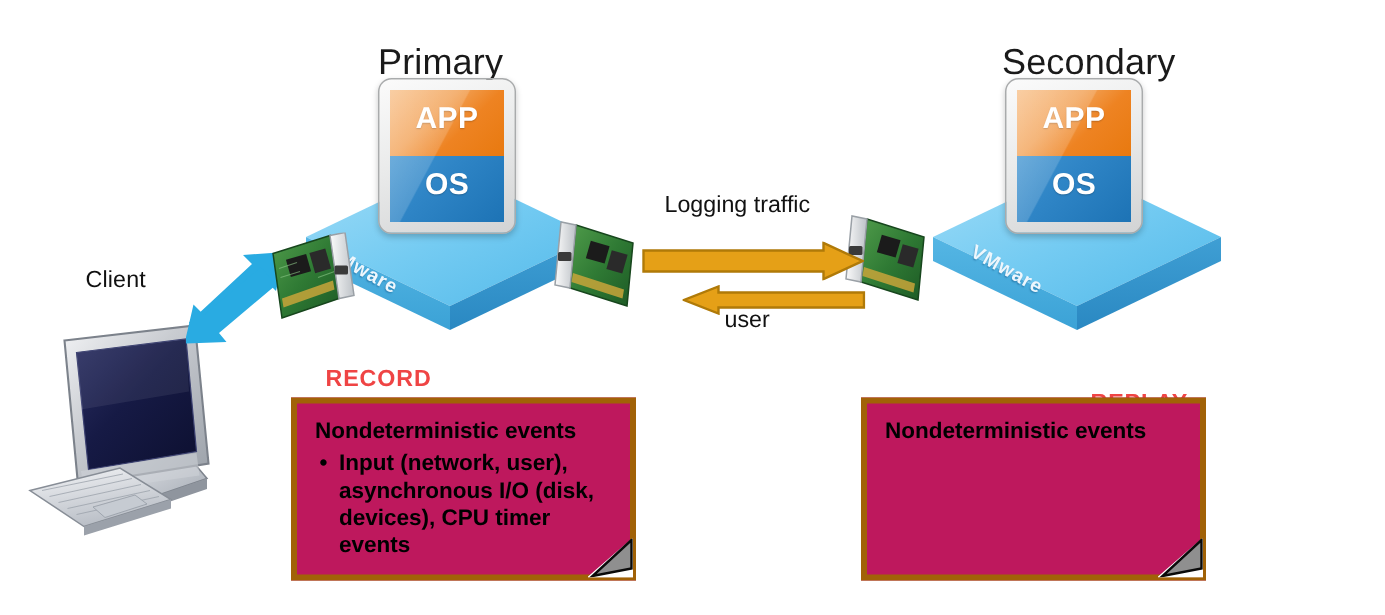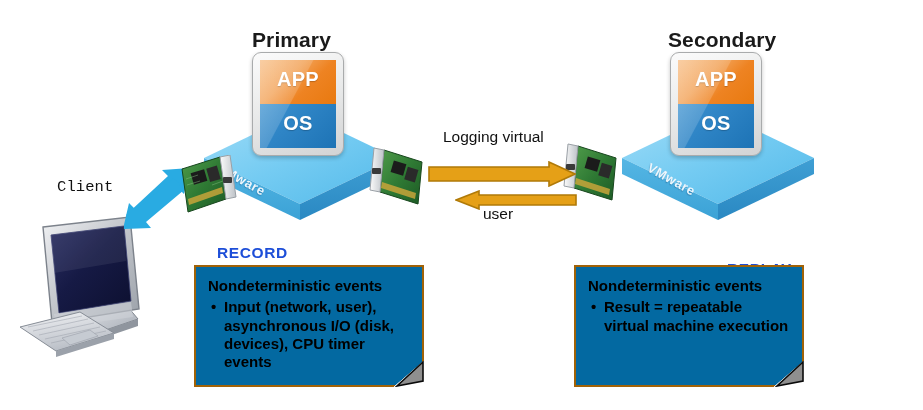--- a/index.html
+++ b/index.html
@@ -1,20 +1,20 @@
 <!DOCTYPE html>
 <html><head>
 <meta charset="utf-8">
 <style>
   html,body{margin:0;padding:0;background:#ffffff;}
   body{width:923px;height:410px;position:relative;overflow:hidden;
        font-family:"Liberation Sans","DejaVu Sans",sans-serif;color:#000;}
   .abs{position:absolute;}
-  .ttl{font-size:21px;font-weight:700;color:#1a1a1a;white-space:nowrap;letter-spacing:.1px;}
-  .caps{font-size:15.5px;font-weight:700;color:#1d4ed8;letter-spacing:.6px;white-space:nowrap;}
+  .ttl{font-size:24px;font-weight:400;color:#1a1a1a;white-space:nowrap;letter-spacing:.1px;}
+  .caps{font-size:15.5px;font-weight:700;color:#ef4444;letter-spacing:.6px;white-space:nowrap;}
   .lbl{font-size:15.5px;font-weight:400;color:#111;white-space:nowrap;}
 
   
   .vm{position:absolute;width:200px;height:170px;}
   .vm .plat{position:absolute;left:0;top:58px;width:200px;height:112px;}
   .vm .tile{position:absolute;left:52px;top:0;width:92px;height:104px;
             border-radius:9px;background:linear-gradient(160deg,#fbfbfb 0%,#e9eaea 48%,#d2d3d4 100%);
             border:1px solid #a9abac;box-shadow:0 2px 4px rgba(0,0,0,.22);
             padding:7px;box-sizing:border-box;}
   .vm .appos{width:100%;height:100%;position:relative;overflow:hidden;}
@@ -32,32 +32,32 @@
         letter-spacing:.6px;text-shadow:0 1px 1px rgba(0,60,110,.35);
         transform:rotate(29deg);transform-origin:0 0;pointer-events:none;}
 
   
   .nic{position:absolute;width:62px;height:62px;}
 
   
   .arrw{position:absolute;}
 
   
-  .note{position:absolute;background:#0369a1;border:2px solid #a16207;box-sizing:border-box;}
+  .note{position:absolute;background:#be185d;border:4px solid #a16207;box-sizing:border-box;}
   .note .inner{padding:10px 12px 6px 12px;}
   .note .hd{font-size:15px;font-weight:700;line-height:1.22;color:#000;}
   .note ul{margin:3px 0 0 0;padding:0 0 0 16px;list-style:none;font-weight:bold;}
   .note li{font-size:15px;line-height:1.22;color:#000;position:relative;margin-top:2px;}
   .note li:before{content:"\2022";position:absolute;left:-13px;top:0;font-size:15px;}
   .fold{position:absolute;right:-2px;bottom:-2px;width:30px;height:26px;overflow:hidden;}
 </style>
 </head>
 <body>
 
-<div class="abs lbl ttl" style="left:57px;top:178px;font-family:Liberation Mono, monospace;">Client</div>
+<div class="abs lbl ttl" style="left:57px;top:178px;">Client</div>
 
 <div class="abs" style="left:18px;top:215px;width:150px;height:145px;">
   <svg width="150" height="145" viewBox="0 0 150 145">
     <defs>
       <linearGradient id="scr" x1="0" y1="0" x2="1" y2="1">
         <stop offset="0" stop-color="#2b2f63"></stop>
           <stop offset="0.45" stop-color="#161a45"></stop>
         <stop offset="1" stop-color="#0d1030"></stop>
       </linearGradient>
       <linearGradient id="bez" x1="0" y1="0" x2="1" y2="1">
@@ -210,21 +210,21 @@
   <svg width="62" height="62" viewBox="0 0 62 62">
     <path d="M18 4 L56 16 L52 58 L14 46 Z" fill="url(#pcb)" stroke="#17461d" stroke-width="1"></path>
     <rect x="26" y="16" width="13" height="12" fill="#1b1b1b" transform="rotate(16 32 22)"></rect>
     <rect x="40" y="22" width="11" height="13" fill="#2a2a2a" transform="rotate(16 45 28)"></rect>
     <path d="M16 36 L50 47 L49 53 L15 42 Z" fill="#c8a43a" opacity="0.85"></path>
     <path d="M18 4 L8 2 L4 44 L14 46 Z" fill="url(#brk)" stroke="#9aa0a6" stroke-width="1"></path>
     <rect x="6" y="22" width="9" height="6" rx="1" fill="#3a3a3a"></rect>
   </svg>
 </div>
 
-<div class="abs lbl" style="left:443px;top:128px;">Logging virtual</div>
+<div class="abs lbl" style="left:443px;top:128px;">Logging traffic</div>
 
 <div class="abs arrw" style="left:428px;top:161px;width:148px;height:26px;">
   <svg width="148" height="26" viewBox="0 0 148 26">
     <path d="M1 6 L121 6 L121 1 L147 13 L121 25 L121 20 L1 20 Z" fill="#E5A017" stroke="#b07a08" stroke-width="1.6" stroke-linejoin="miter"></path>
   </svg>
 </div>
 
 <div class="abs arrw" style="left:455px;top:190px;width:122px;height:20px;">
   <svg width="122" height="20" viewBox="0 0 122 20">
     <path d="M121 5 L24 5 L24 1 L1 10 L24 19 L24 15 L121 15 Z" fill="#E5A017" stroke="#b07a08" stroke-width="1.6" stroke-linejoin="miter"></path>
@@ -251,23 +251,20 @@
   </div>
 </div>
 
 <div class="abs caps" style="left:727px;top:260px;">REPLAY</div>
 
 <div class="note" style="left:574px;top:265px;width:230px;height:122px;">
   <div class="inner">
     <div class="hd">
       <div>Nondeterministic events</div>
     </div>
-    <ul>
-      <li>Result = repeatable virtual machine execution</li>
-    </ul>
   </div>
   <div class="fold">
     <svg width="30" height="26" viewBox="0 0 30 26">
       <path d="M30 0 L30 26 L0 26 Z" fill="#ffffff" stroke="#ffffff" stroke-width="1"></path>
       <path d="M29 1 L3 25 L29 20 Z" fill="#8f8f8f" stroke="#0a0a0a" stroke-width="1.6" stroke-linejoin="miter"></path>
     </svg>
   </div>
 </div>
 
 </body></html>

